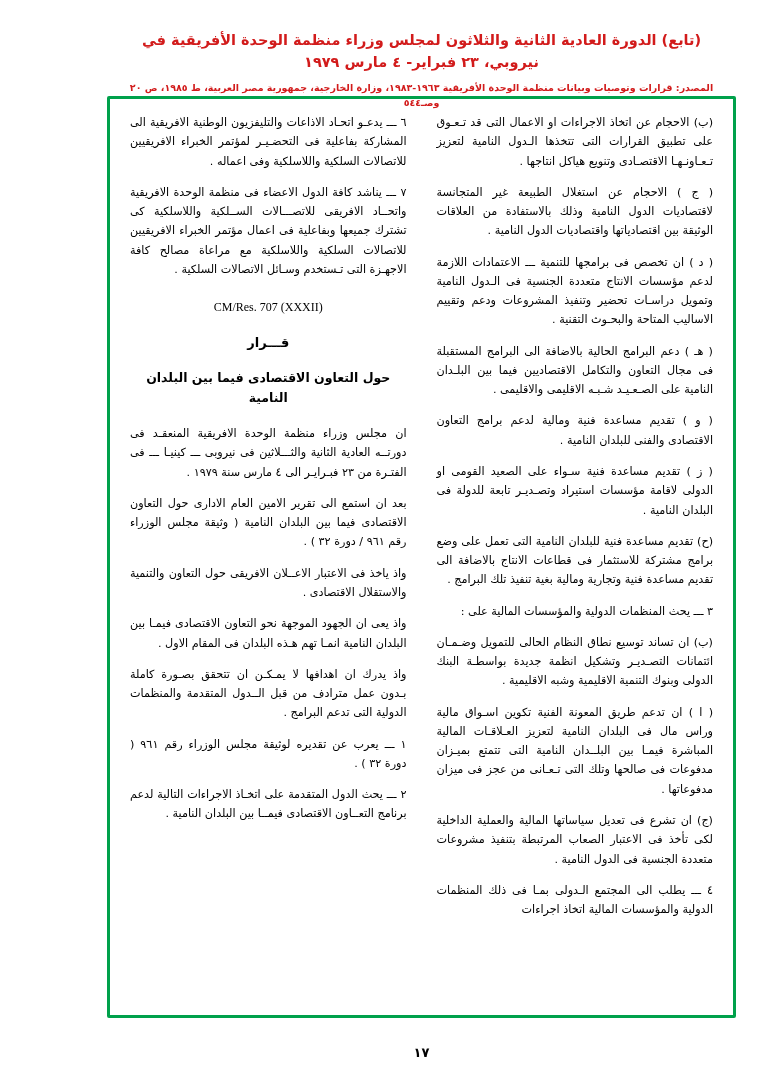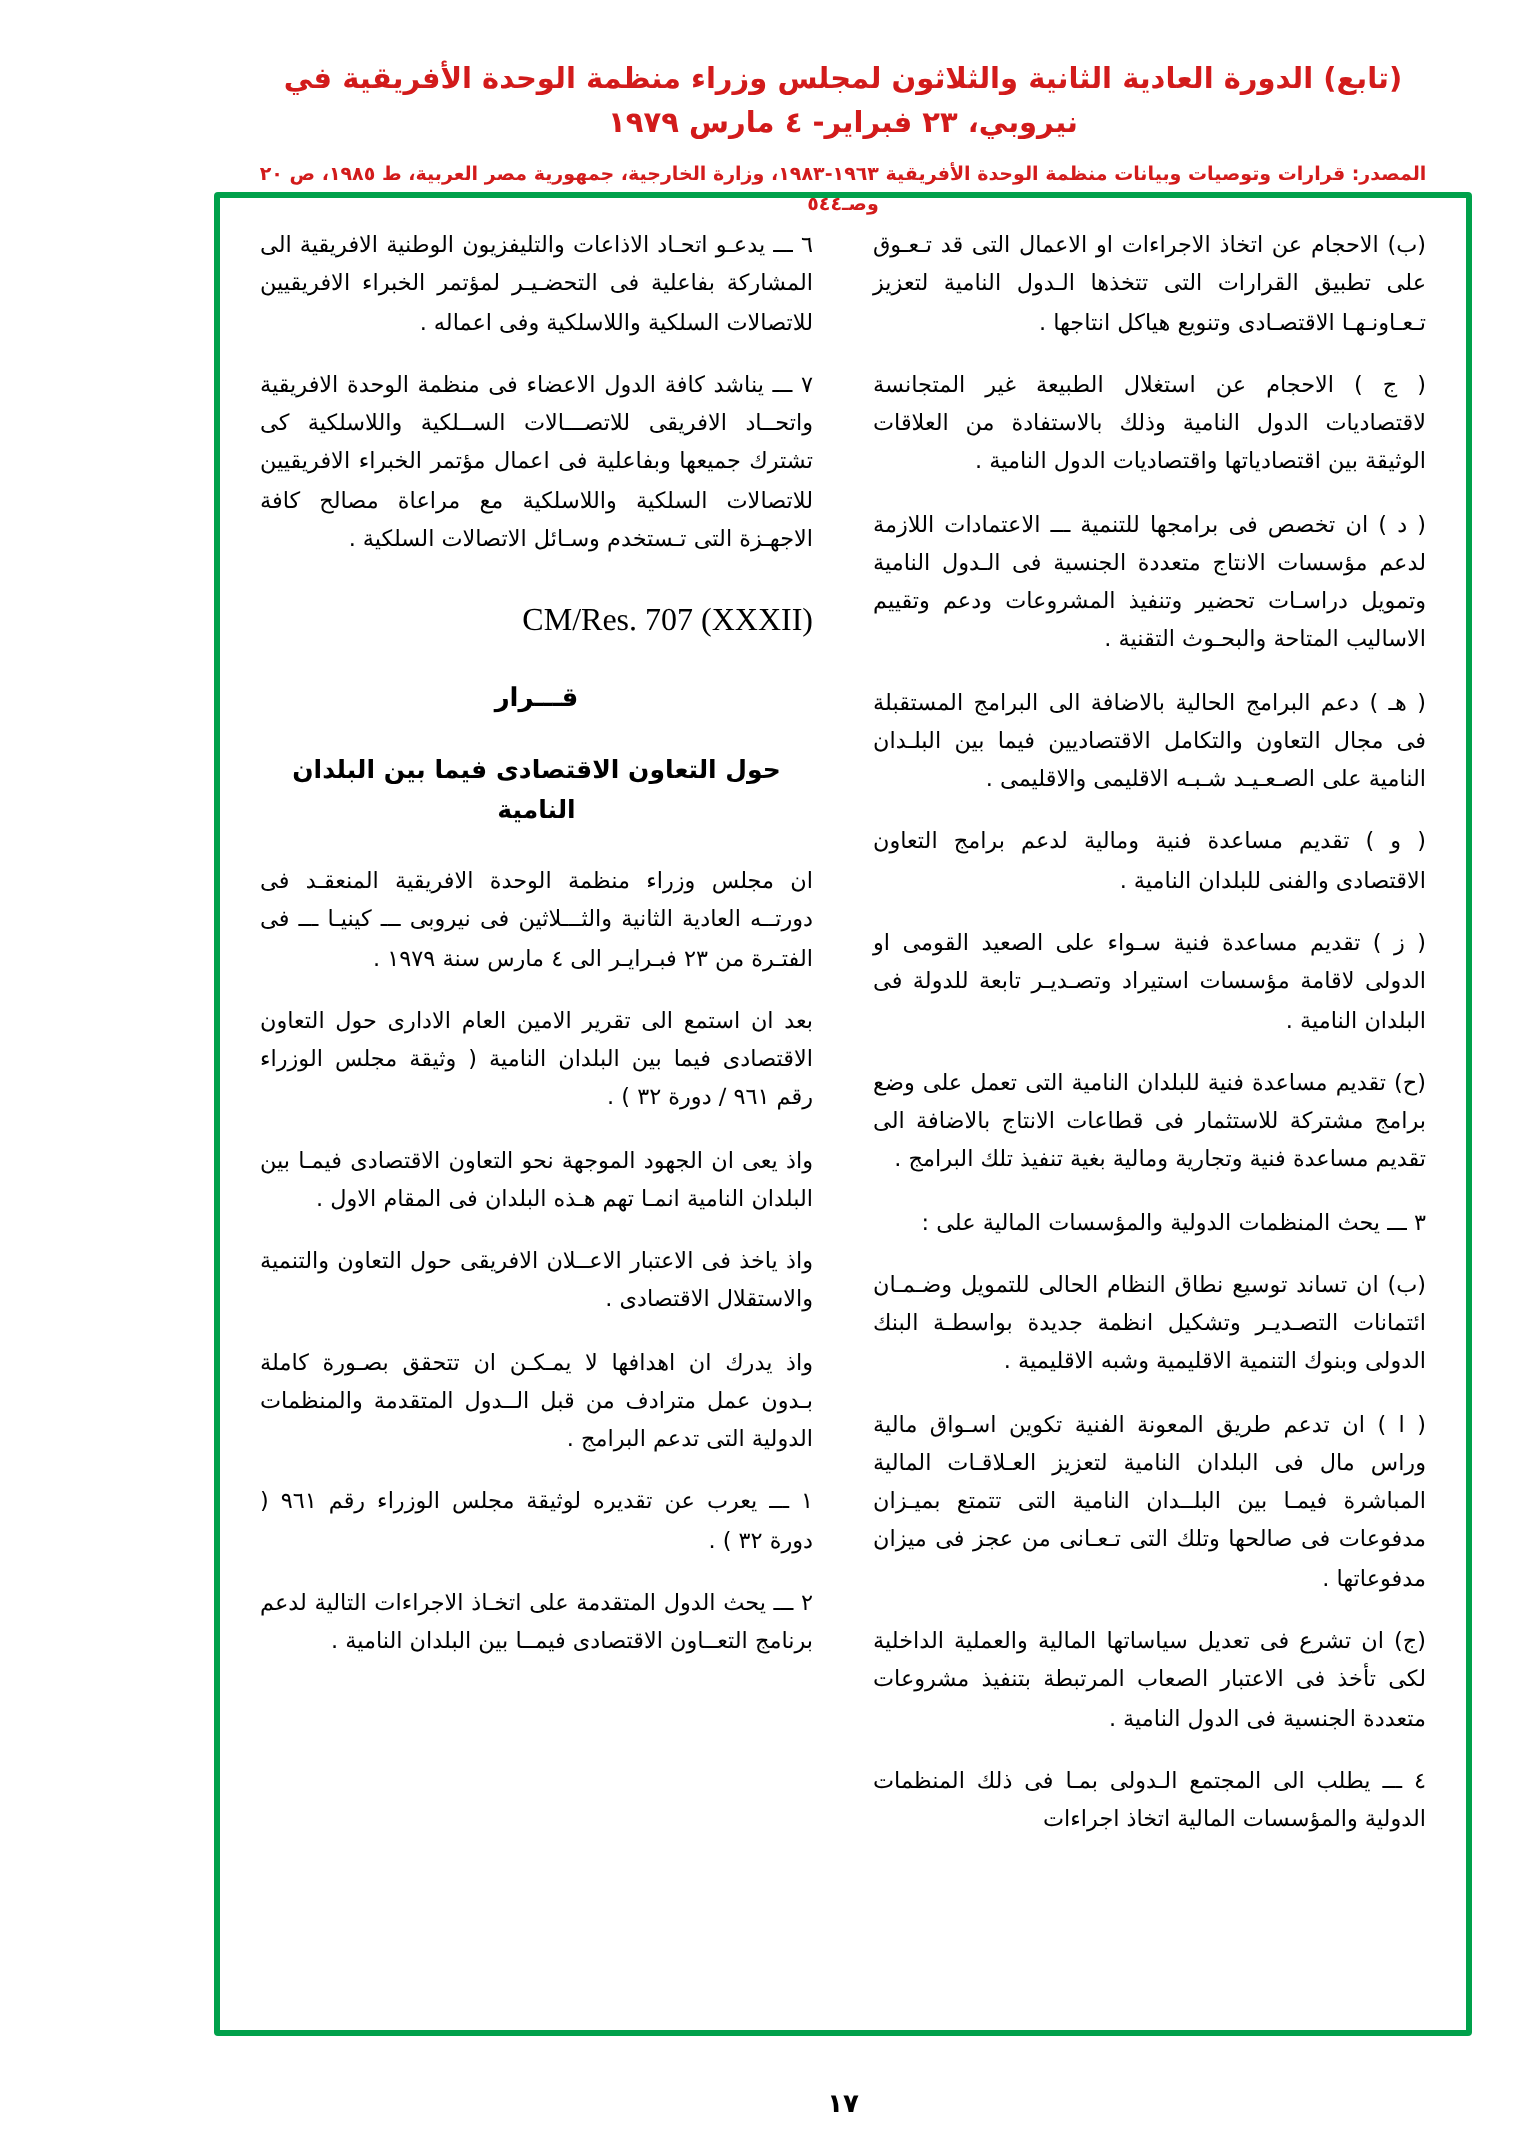--- a/index.html
+++ b/index.html
@@ -80,23 +80,23 @@
   .col.right { padding-right: 2px; }
 
   p.para {
     margin: 0 0 12px 0;
     text-align: justify;
     text-justify: inter-word;
   }
 
   .res-id {
     margin: 18px 0 14px 0;
-    font-size: 16px;
+    font-size: 12px;
     direction: ltr;
-    text-align: right;
+    text-align: center;
     font-family: "Liberation Serif", serif;
     font-weight: normal;
   }
   .res-word {
     text-align: center;
     font-weight: bold;
     font-size: 13px;
     margin: 0 0 14px 0;
     letter-spacing: 2px;
   }
@@ -150,22 +150,22 @@
       <div class="col right">
         <p class="para">٦ ـــ يدعـو اتحـاد الاذاعات والتليفزيون الوطنية الافريقية الى المشاركة بفاعلية فى التحضـيـر لمؤتمر الخبراء الافريقيين للاتصالات السلكية واللاسلكية وفى اعماله .</p>
         <p class="para">٧ ـــ يناشد كافة الدول الاعضاء فى منظمة الوحدة الافريقية واتحــاد الافريقى للاتصـــالات الســلكية واللاسلكية كى تشترك جميعها وبفاعلية فى اعمال مؤتمر الخبراء الافريقيين للاتصالات السلكية واللاسلكية مع مراعاة مصالح كافة الاجهـزة التى تـستخدم وسـائل الاتصالات السلكية .</p>
 
         <div class="res-id">CM/Res. 707 (XXXII)</div>
         <div class="res-word">قـــرار</div>
         <div class="res-title">حول التعاون الاقتصادى فيما بين البلدان النامية</div>
 
         <p class="para">ان مجلس وزراء منظمة الوحدة الافريقية المنعقـد فى دورتــه العادية الثانية والثـــلاثين فى نيروبى ـــ كينيـا ـــ فى الفتـرة من ٢٣ فبـرايـر الى ٤ مارس سنة ١٩٧٩ .</p>
         <p class="para">بعد ان استمع الى تقرير الامين العام الادارى حول التعاون الاقتصادى فيما بين البلدان النامية ( وثيقة مجلس الوزراء رقم ٩٦١ / دورة ٣٢ ) .</p>
+        <p class="para">واذ ياخذ فى الاعتبار الاعــلان الافريقى حول التعاون والتنمية والاستقلال الاقتصادى .</p>
         <p class="para">واذ يعى ان الجهود الموجهة نحو التعاون الاقتصادى فيمـا بين البلدان النامية انمـا تهم هـذه البلدان فى المقام الاول .</p>
-        <p class="para">واذ ياخذ فى الاعتبار الاعــلان الافريقى حول التعاون والتنمية والاستقلال الاقتصادى .</p>
         <p class="para">واذ يدرك ان اهدافها لا يمـكـن ان تتحقق بصـورة كاملة بـدون عمل مترادف من قبل الــدول المتقدمة والمنظمات الدولية التى تدعم البرامج .</p>
         <p class="para">١ ـــ يعرب عن تقديره لوثيقة مجلس الوزراء رقم ٩٦١ ( دورة ٣٢ ) .</p>
         <p class="para">٢ ـــ يحث الدول المتقدمة على اتخـاذ الاجراءات التالية لدعم برنامج التعــاون الاقتصادى فيمــا بين البلدان النامية .</p>
       </div>
 
     </div>
   </div>
 
   <div class="footer">١٧</div>
 

